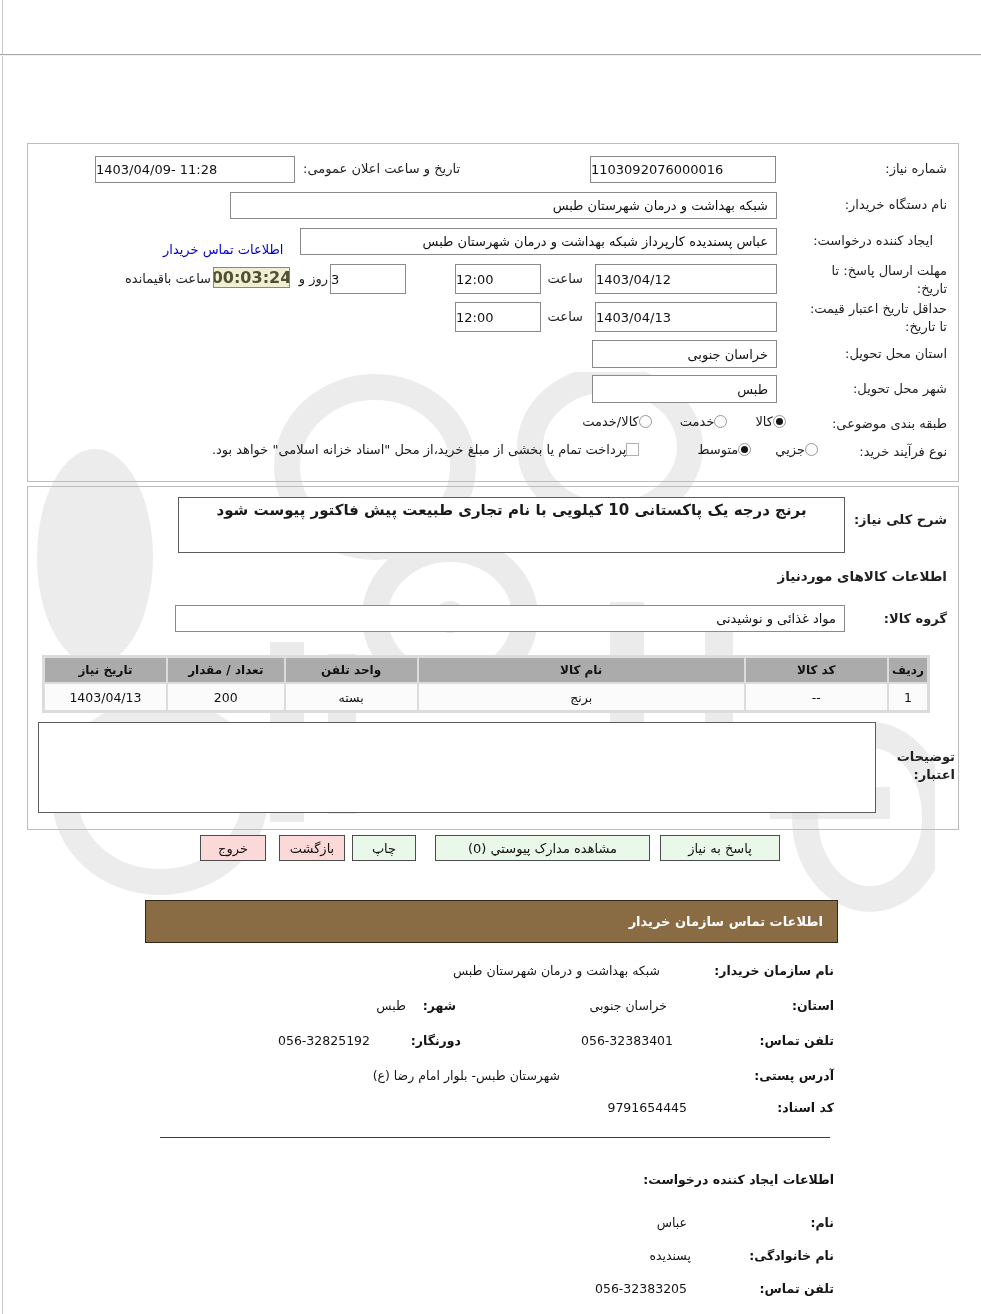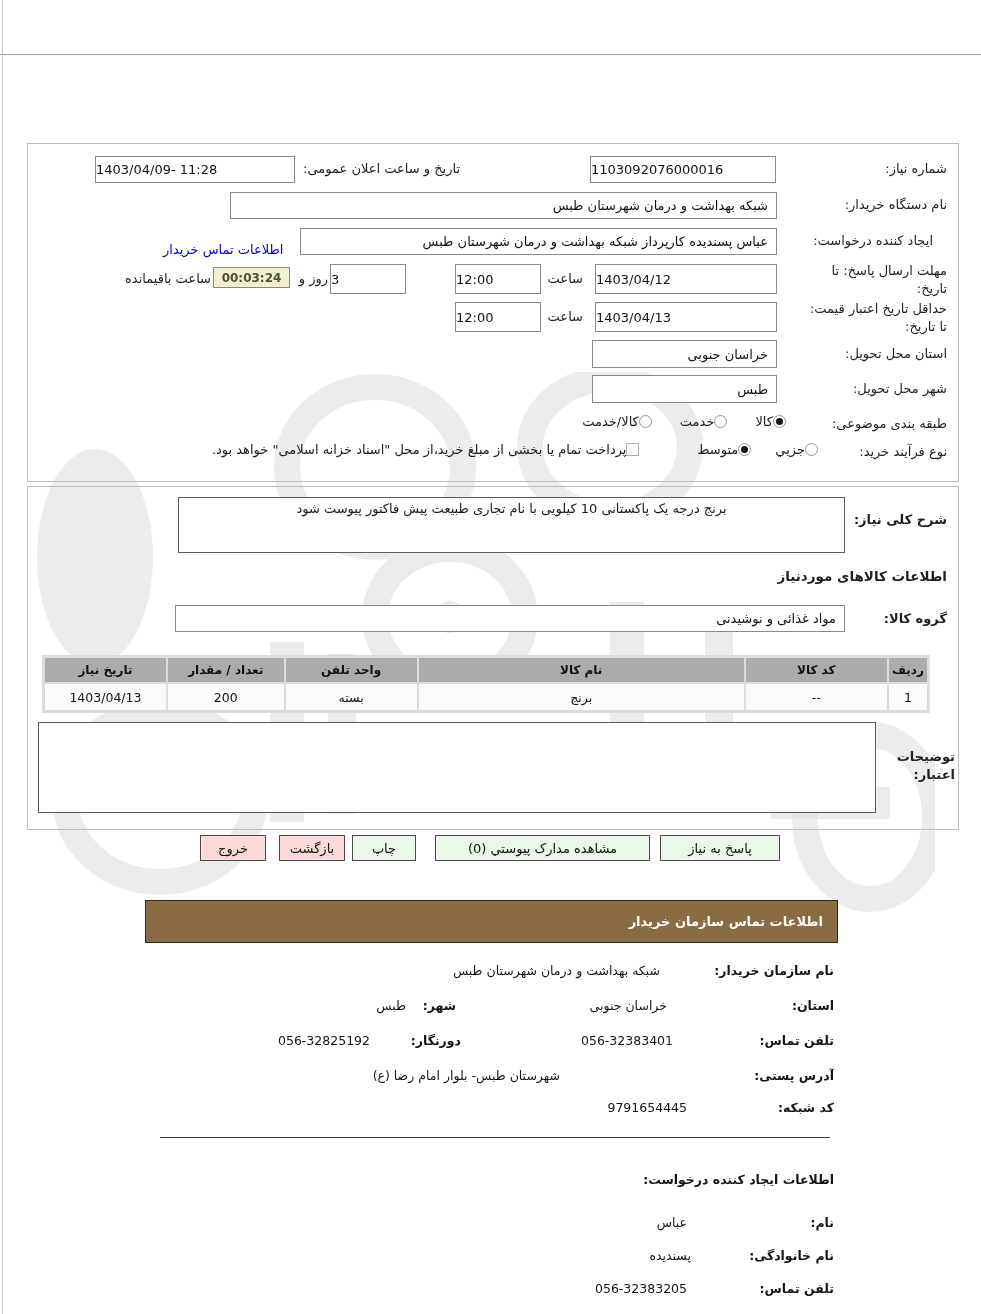--- a/index.html
+++ b/index.html
@@ -15,32 +15,32 @@
   .lbl{position:absolute;font-size:13px;color:#1f1f1f;text-align:right;white-space:nowrap;z-index:2;}
   .wraplbl{white-space:normal;line-height:1.35;}
   .b{font-weight:bold;}
   .ibox{position:absolute;background:#fff;border:1px solid #8a8a8a;font-size:13px;color:#111;
         display:flex;align-items:center;box-sizing:border-box;z-index:2;}
   .center{justify-content:flex-end;}
   .rightpad{padding-right:8px;}
   .ltr{direction:ltr;}
   .link{position:absolute;font-size:13px;color:#0000cc;cursor:pointer;z-index:2;white-space:nowrap;}
   .cdown{position:absolute;background:#f1eed3;border:1px solid #8a8a64;color:#4f4f35;
-         font-weight:bold;font-size:12px;display:flex;align-items:center;justify-content:center;
+         font-weight:bold;font-size:16px;display:flex;align-items:center;justify-content:center;
          box-sizing:border-box;z-index:2;overflow:hidden;}
   .radio{width:13px;height:13px;border:1px solid #979797;border-radius:50%;background:#fdfdfd;
          display:inline-block;position:relative;box-sizing:border-box;flex:0 0 auto;}
   .radio.sel::after{content:'';position:absolute;left:2px;top:2px;right:2px;bottom:2px;
          background:#141414;border-radius:50%;}
   .chk{width:13px;height:13px;border:1px solid #b0b0b0;background:#fff;display:inline-block;
        box-sizing:border-box;flex:0 0 auto;}
   .optrow{position:absolute;display:flex;align-items:center;gap:28px;z-index:2;font-size:13px;}
   .pair{display:flex;align-items:center;}
   .tarea{position:absolute;background:#fff;border:1px solid #5c5c5c;box-sizing:border-box;
-         font-size:13px;z-index:2;}
+         font-size:15px;z-index:2;font-weight:bold;}
   .gtable{position:absolute;left:42px;top:655px;width:888px;background:#dcdcdc;padding:1px;
           box-sizing:border-box;z-index:2;}
   .gtable table{width:100%;border-collapse:separate;border-spacing:2px;}
   .gtable th{background:#ababab;font-size:12px;font-weight:bold;height:22px;text-align:center;color:#111;}
   .gtable td{background:#fbfbfb;font-size:12.5px;height:24px;text-align:center;color:#111;}
   .btn{position:absolute;height:26px;border:1px solid #4c4c4c;font-size:13px;color:#111;
        display:flex;align-items:center;justify-content:center;box-sizing:border-box;cursor:pointer;z-index:2;}
   .btn.green{background:#e9f8e9;}
   .btn.pink{background:#fcd9d9;}
   .ctext{position:absolute;font-size:12.5px;color:#141414;white-space:nowrap;z-index:2;}
@@ -238,21 +238,21 @@
   <div class="ctext" style="right:575px;top:998px;">طبس</div>
 
   <div class="ctext b" style="right:147px;top:1033px;">تلفن تماس:</div>
   <div class="ctext ltr" style="right:308px;top:1033px;">056-32383401</div>
   <div class="ctext b" style="right:520px;top:1033px;">دورنگار:</div>
   <div class="ctext ltr" style="right:611px;top:1033px;">056-32825192</div>
 
   <div class="ctext b" style="right:147px;top:1068px;">آدرس پستی:</div>
   <div class="ctext" style="right:421px;top:1068px;">شهرستان طبس- بلوار امام رضا (ع)</div>
 
-  <div class="ctext b" style="right:147px;top:1100px;">کد شبکه:</div>
+  <div class="ctext b" style="right:147px;top:1100px;">کد اسناد:</div>
   <div class="ctext ltr" style="right:294px;top:1100px;">9791654445</div>
 
   <div class="hrline" style="left:160px;top:1137px;width:670px;"></div>
 
   <div class="ctext b" style="right:147px;top:1172px;">اطلاعات ایجاد کننده درخواست:</div>
 
   <div class="ctext b" style="right:147px;top:1215px;">نام:</div>
   <div class="ctext" style="right:294px;top:1215px;">عباس</div>
 
   <div class="ctext b" style="right:147px;top:1248px;">نام خانوادگی:</div>

